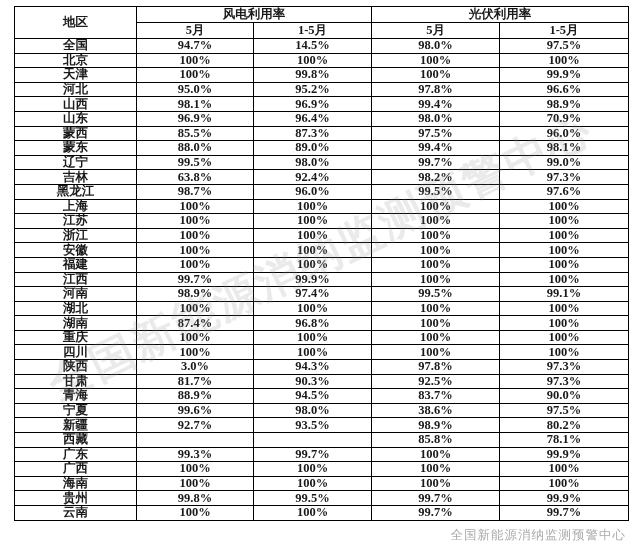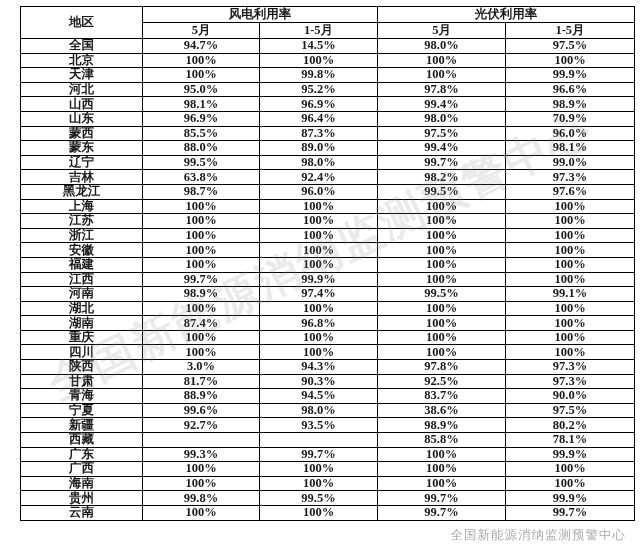--- a/index.html
+++ b/index.html
@@ -15,21 +15,21 @@
     position: relative;
     width: 640px;
     height: 547px;
     overflow: hidden;
     background: #ffffff;
   }
   table.util-table {
     border-collapse: collapse;
     table-layout: fixed;
     width: 614px;
-    margin: 6px 12px 0 20px;
+    margin: 6px 12px 0 14px;
   }
   .util-table th, .util-table td {
     border: 1px solid #000000;
     text-align: center;
     vertical-align: middle;
     font-size: 12.5px;
     font-weight: bold;
     color: #1a1a1a;
     padding: 0 2px;
     height: 14.6px;

